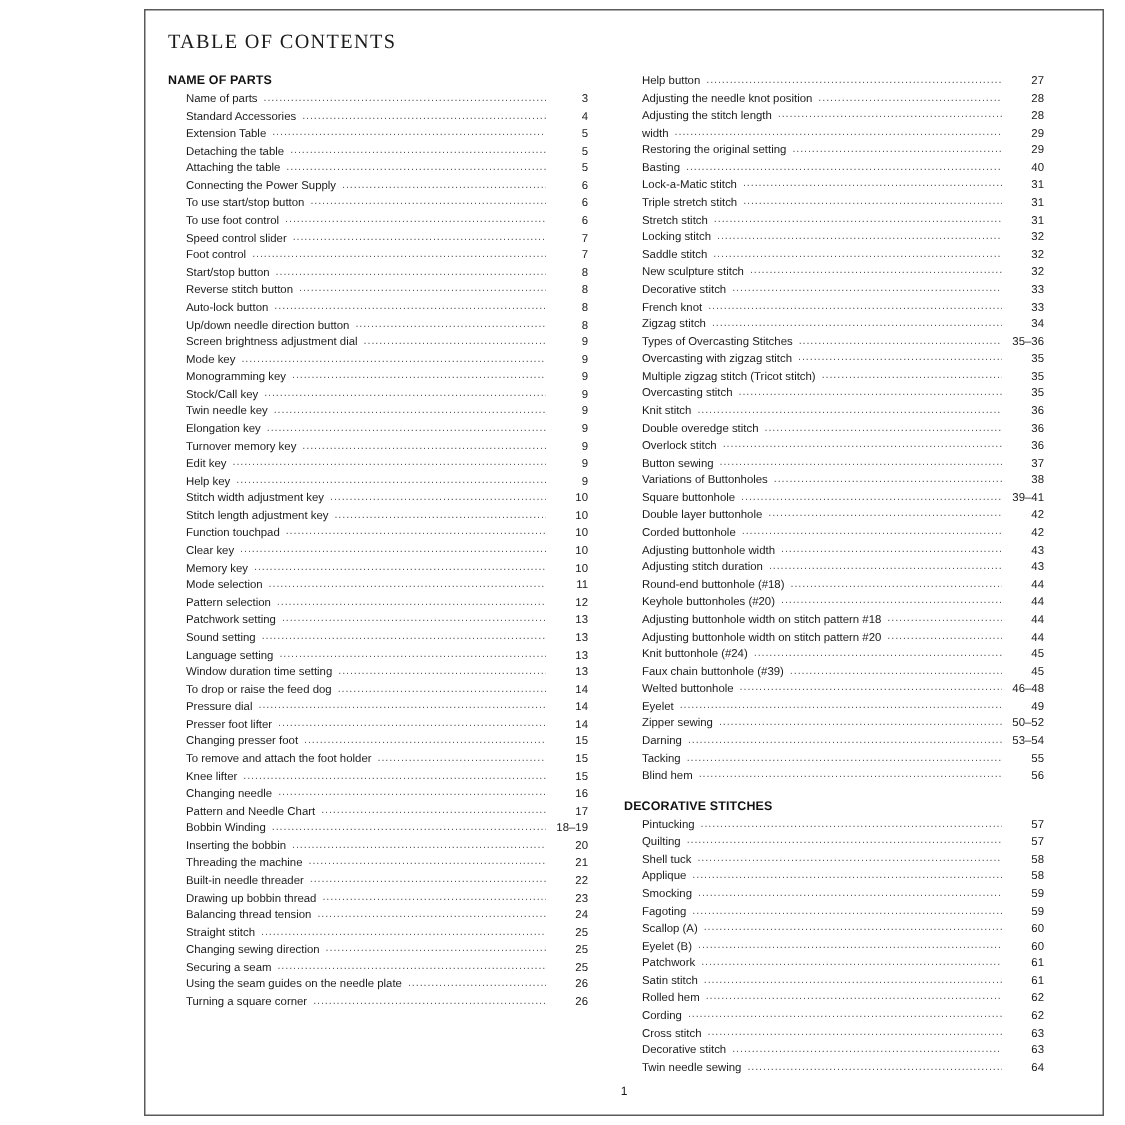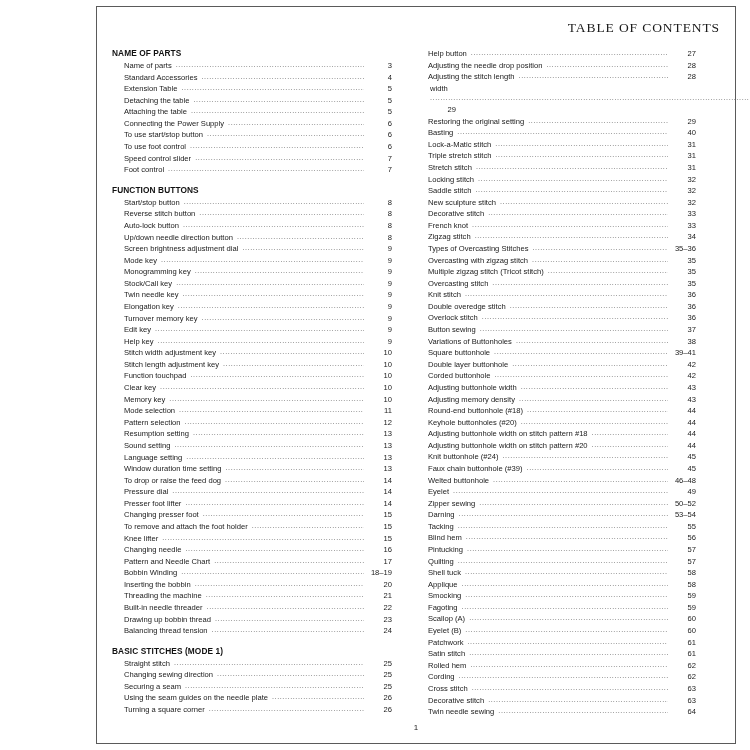--- a/index.html
+++ b/index.html
@@ -31,21 +31,21 @@
     box-sizing: border-box;
   }
   .inner {
     position: absolute;
     left: 112px;
     top: 14px;
     width: 608px;
     height: 722px;
   }
   .toc-title {
-    text-align: right;
+    text-align: left;
     font-size: 13.5px;
     letter-spacing: 0.9px;
     color: #1a1a1a;
     font-weight: normal;
     margin: 6px 0 12px 0;
     font-family: "Liberation Serif", serif;
   }
   .columns {
     display: flex;
     gap: 24px;
@@ -88,21 +88,20 @@
     margin: 0 2px;
   }
   .row .pg {
     flex: 0 0 auto;
     text-align: right;
     min-width: 26px;
     font-size: 7.6px;
   }
   .row.contline {
     padding-left: 12px;
-    flex-direction: column;
   }
   .page-num {
     position: absolute;
     left: 0;
     right: 0;
     bottom: 4px;
     text-align: center;
     font-size: 8px;
     color: #1a1a1a;
   }
@@ -164,21 +163,20 @@
               <span class="label">Speed control slider</span>
               <span class="dots">........................................................................................................................................................................................................</span>
               <span class="pg">7</span>
             </div>
             <div class="row">
               <span class="label">Foot control</span>
               <span class="dots">........................................................................................................................................................................................................</span>
               <span class="pg">7</span>
             </div>
           </div>
-          <div class="sec-head">FUNCTION BUTTONS</div>
           <div class="entries">
             <div class="row">
               <span class="label">Start/stop button</span>
               <span class="dots">........................................................................................................................................................................................................</span>
               <span class="pg">8</span>
             </div>
             <div class="row">
               <span class="label">Reverse stitch button</span>
               <span class="dots">........................................................................................................................................................................................................</span>
               <span class="pg">8</span>
@@ -269,21 +267,21 @@
               <span class="pg">11</span>
             </div>
             <div class="row">
               <span class="label">Pattern selection</span>
               <span class="dots">........................................................................................................................................................................................................</span>
               <span class="pg">12</span>
             </div>
           </div>
           <div class="entries">
             <div class="row">
-              <span class="label">Resumption setting</span>
+              <span class="label">Patchwork setting</span>
               <span class="dots">........................................................................................................................................................................................................</span>
               <span class="pg">13</span>
             </div>
             <div class="row">
               <span class="label">Sound setting</span>
               <span class="dots">........................................................................................................................................................................................................</span>
               <span class="pg">13</span>
             </div>
             <div class="row">
               <span class="label">Language setting</span>
@@ -359,21 +357,20 @@
               <span class="label">Drawing up bobbin thread</span>
               <span class="dots">........................................................................................................................................................................................................</span>
               <span class="pg">23</span>
             </div>
             <div class="row">
               <span class="label">Balancing thread tension</span>
               <span class="dots">........................................................................................................................................................................................................</span>
               <span class="pg">24</span>
             </div>
           </div>
-          <div class="sec-head">BASIC STITCHES (MODE 1)</div>
           <div class="entries">
             <div class="row">
               <span class="label">Straight stitch</span>
               <span class="dots">........................................................................................................................................................................................................</span>
               <span class="pg">25</span>
             </div>
             <div class="row">
               <span class="label">Changing sewing direction</span>
               <span class="dots">........................................................................................................................................................................................................</span>
               <span class="pg">25</span>
@@ -396,21 +393,21 @@
           </div>
         </div>
       <div class="col" id="col-1">
           <div class="entries">
             <div class="row">
               <span class="label">Help button</span>
               <span class="dots">........................................................................................................................................................................................................</span>
               <span class="pg">27</span>
             </div>
             <div class="row">
-              <span class="label">Adjusting the needle drop position</span>
+              <span class="label">Adjusting the needle knot position</span>
               <span class="dots">........................................................................................................................................................................................................</span>
               <span class="pg">28</span>
             </div>
             <div class="row">
               <span class="label">Adjusting the stitch length</span>
               <span class="dots">........................................................................................................................................................................................................</span>
               <span class="pg">28</span>
             </div>
             <div class="row contline">
               <span class="label">width</span>
@@ -531,21 +528,21 @@
               <span class="label">Corded buttonhole</span>
               <span class="dots">........................................................................................................................................................................................................</span>
               <span class="pg">42</span>
             </div>
             <div class="row">
               <span class="label">Adjusting buttonhole width</span>
               <span class="dots">........................................................................................................................................................................................................</span>
               <span class="pg">43</span>
             </div>
             <div class="row">
-              <span class="label">Adjusting memory density</span>
+              <span class="label">Adjusting stitch duration</span>
               <span class="dots">........................................................................................................................................................................................................</span>
               <span class="pg">43</span>
             </div>
             <div class="row">
               <span class="label">Round-end buttonhole (#18)</span>
               <span class="dots">........................................................................................................................................................................................................</span>
               <span class="pg">44</span>
             </div>
             <div class="row">
               <span class="label">Keyhole buttonholes (#20)</span>
@@ -596,20 +593,21 @@
               <span class="label">Tacking</span>
               <span class="dots">........................................................................................................................................................................................................</span>
               <span class="pg">55</span>
             </div>
             <div class="row">
               <span class="label">Blind hem</span>
               <span class="dots">........................................................................................................................................................................................................</span>
               <span class="pg">56</span>
             </div>
           </div>
+          <div class="sec-head">DECORATIVE STITCHES</div>
           <div class="entries">
             <div class="row">
               <span class="label">Pintucking</span>
               <span class="dots">........................................................................................................................................................................................................</span>
               <span class="pg">57</span>
             </div>
             <div class="row">
               <span class="label">Quilting</span>
               <span class="dots">........................................................................................................................................................................................................</span>
               <span class="pg">57</span>

